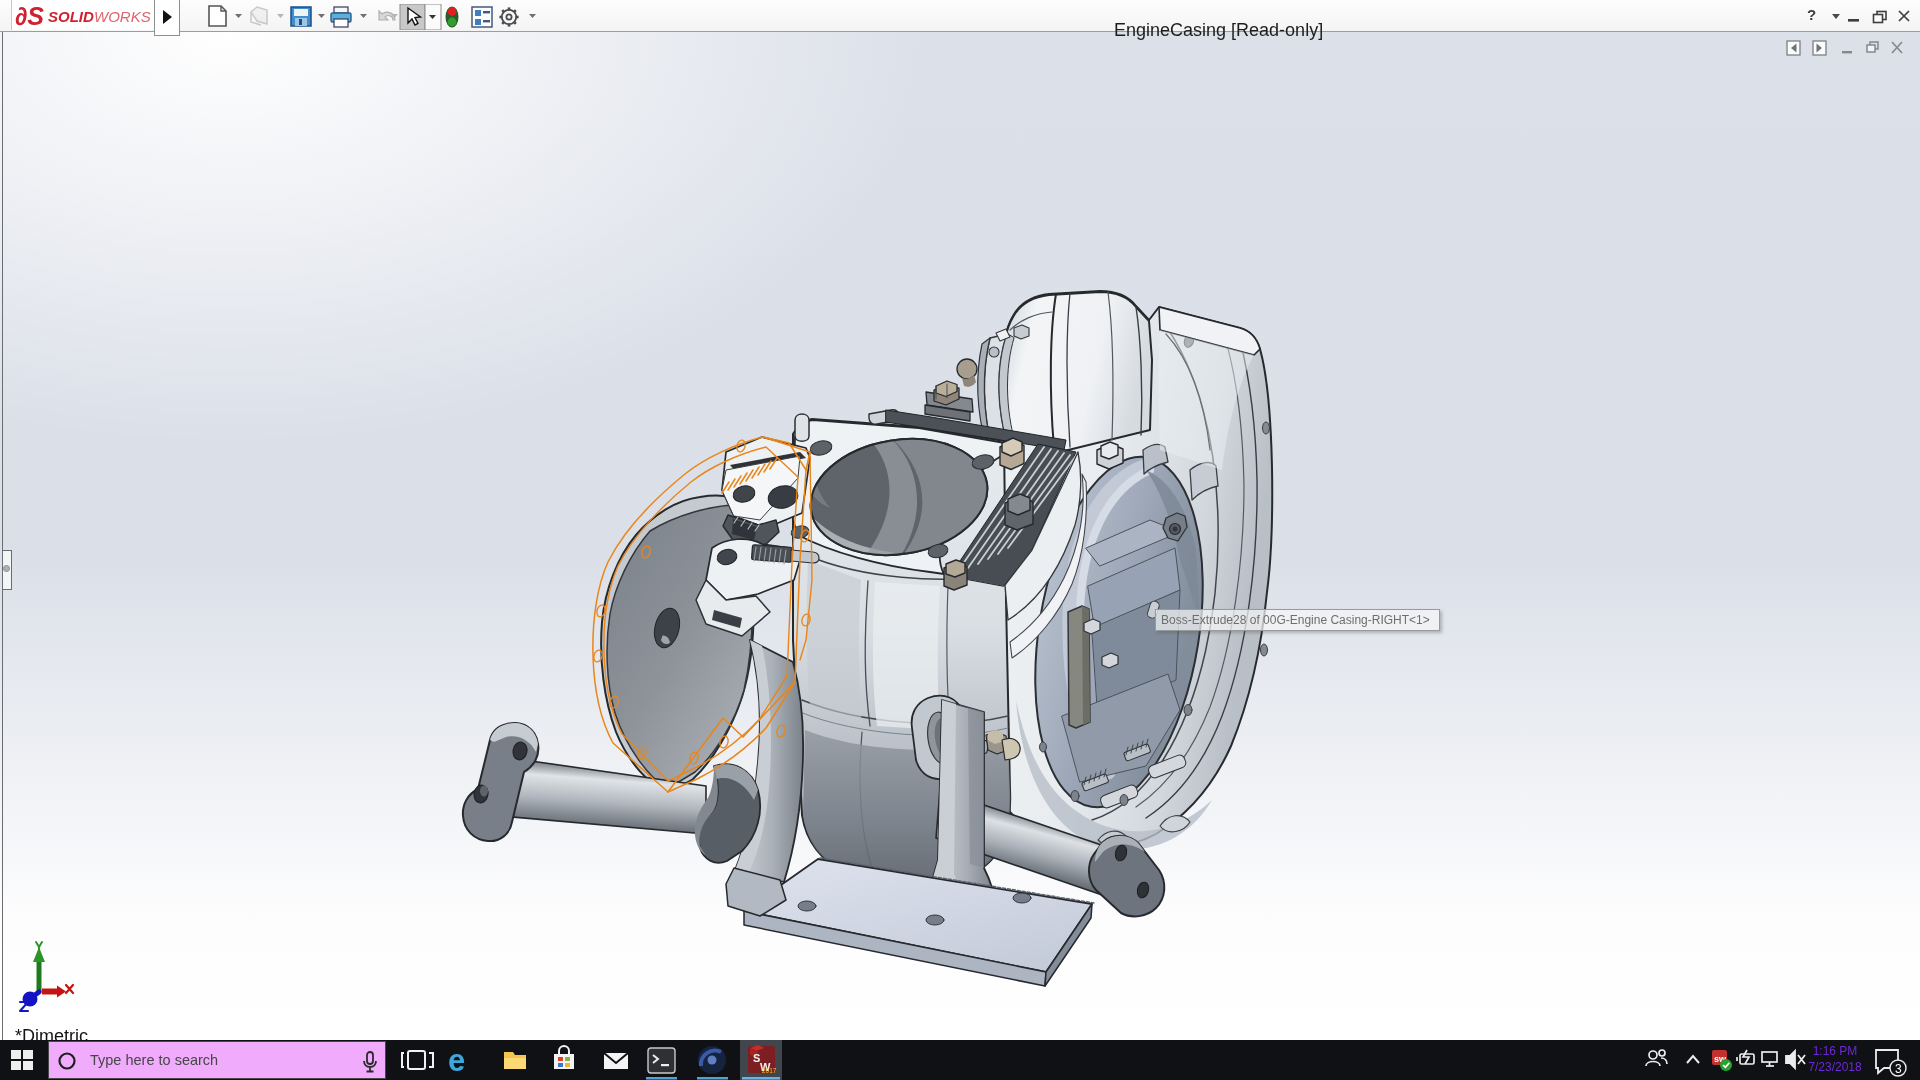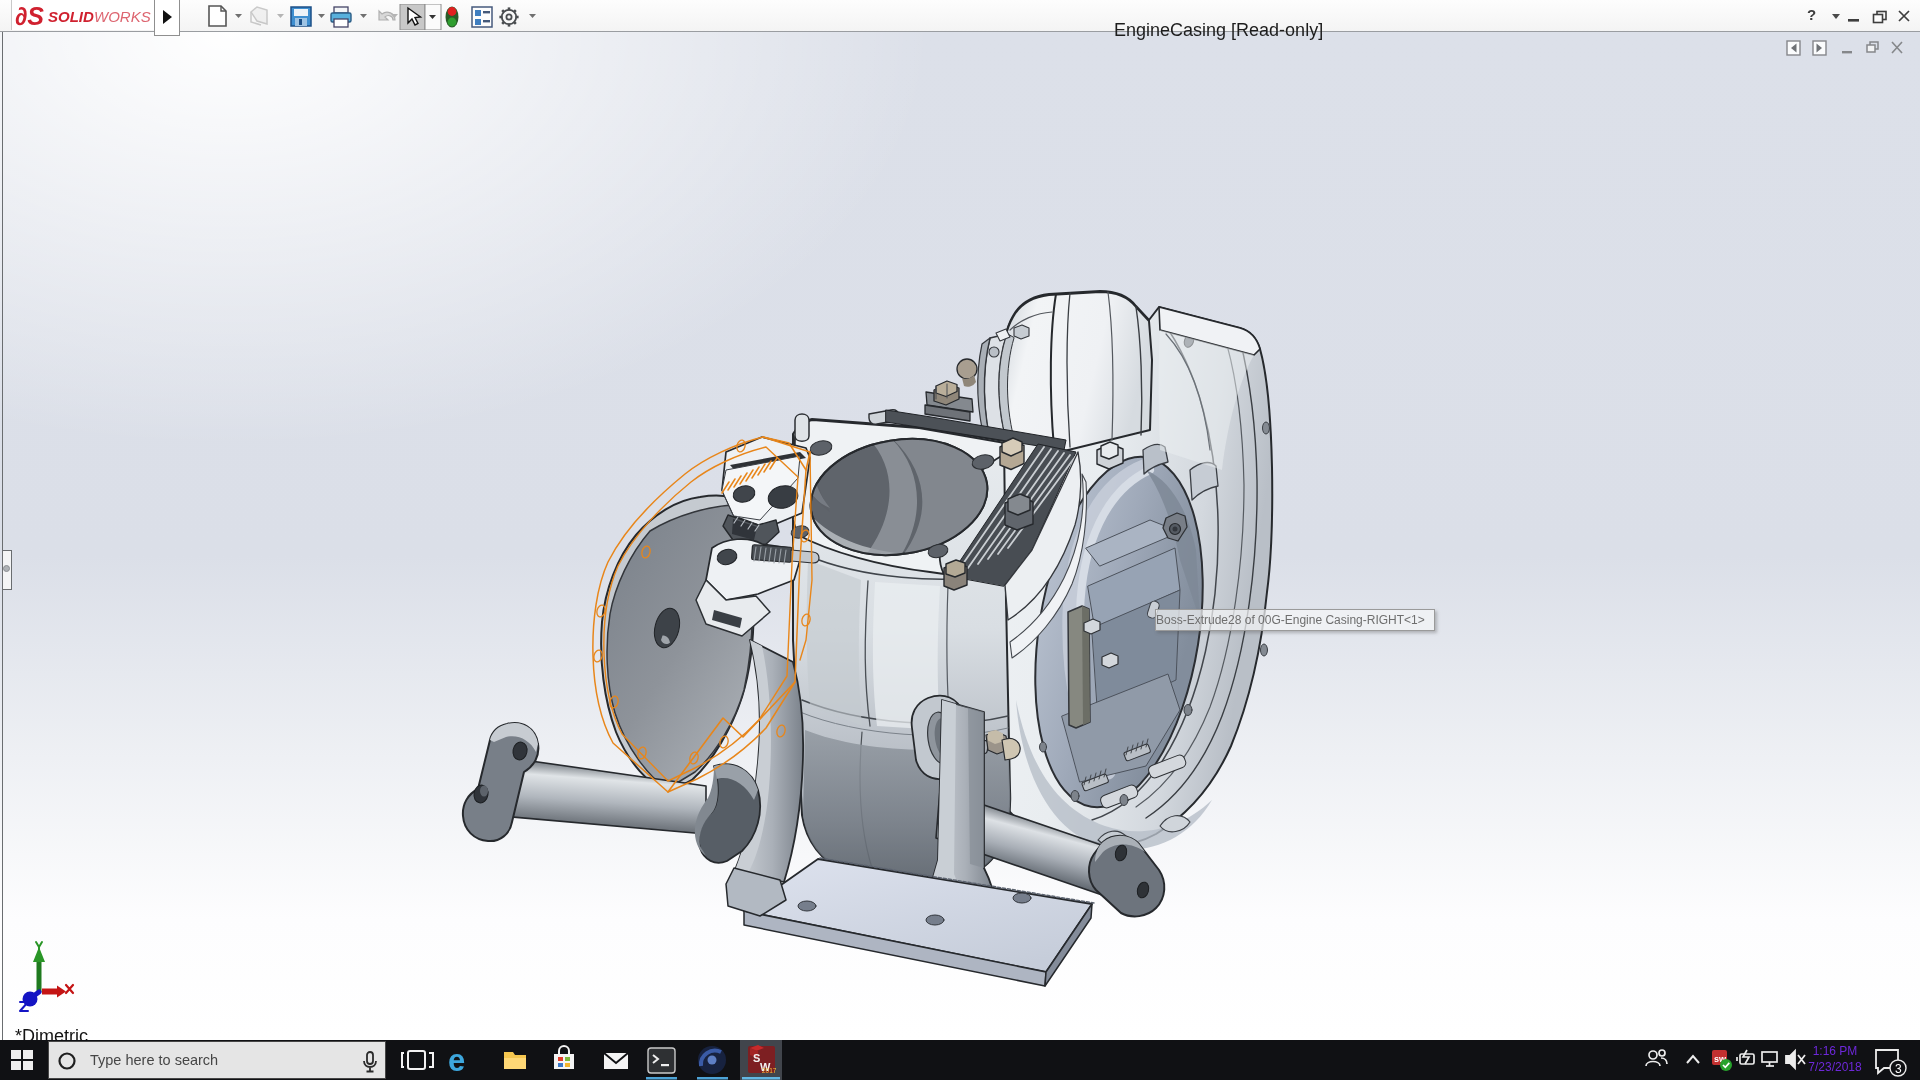--- a/index.html
+++ b/index.html
@@ -21,25 +21,25 @@
      linear-gradient(180deg,#dce0e9 0%,#dbdfe8 52%,#eef0f4 72%,#fdfdfe 88%,#ffffff 100%);}
   #vpline{position:absolute;left:2px;top:32px;width:1px;height:1008px;background:#6a6d70;}
   #vptab{position:absolute;left:2px;top:550px;width:8px;height:38px;background:#f4f5f6;
     border:1px solid #6a6d70;}
   #vptab i{display:block;width:5px;height:5px;border-radius:50%;background:#aeb2b6;
     border:1px solid #8a8e92;margin:14px 0 0 0px;}
   #docctl{position:absolute;left:1786px;top:40px;width:130px;height:16px;}
   #tooltip{position:absolute;left:1155px;top:609px;width:278px;height:20px;
     background:rgba(244,245,246,0.72);border:1px solid #9a9a9a;
     box-shadow:2px 2px 3px rgba(80,80,80,0.35);
-    font-size:12px;color:#6e6e6e;line-height:20px;white-space:nowrap;}
+    font-size:12px;color:#6e6e6e;line-height:20px;padding-left:5px;white-space:nowrap;}
   #dimetric{position:absolute;left:15px;top:1026px;font-size:18px;color:#141414;}
   #taskbar{position:absolute;left:0;top:1040px;width:1920px;height:40px;background:#101114;}
   #searchbox{position:absolute;left:48px;top:1041px;width:338px;height:38px;
-    background:#e5e5e5;border:1px solid #474747;box-sizing:border-box;}
+    background:#f0abfc;border:1px solid #474747;box-sizing:border-box;}
   #searchbox span{position:absolute;left:41px;top:10px;font-size:14.5px;color:#464646;}
   #clock{position:absolute;left:1800px;top:1043px;width:70px;text-align:center;
     color:#6d28d9;font-size:12px;line-height:16px;}
 </style>
 </head>
 <body>
 <div id="viewport"></div>
 <svg id="modelsvg" style="position:absolute;left:0;top:0;width:1920px;height:1080px" viewBox="0 0 1920 1080">
 <defs>
   <linearGradient id="gBody" x1="0" y1="0" x2="1" y2="1">

